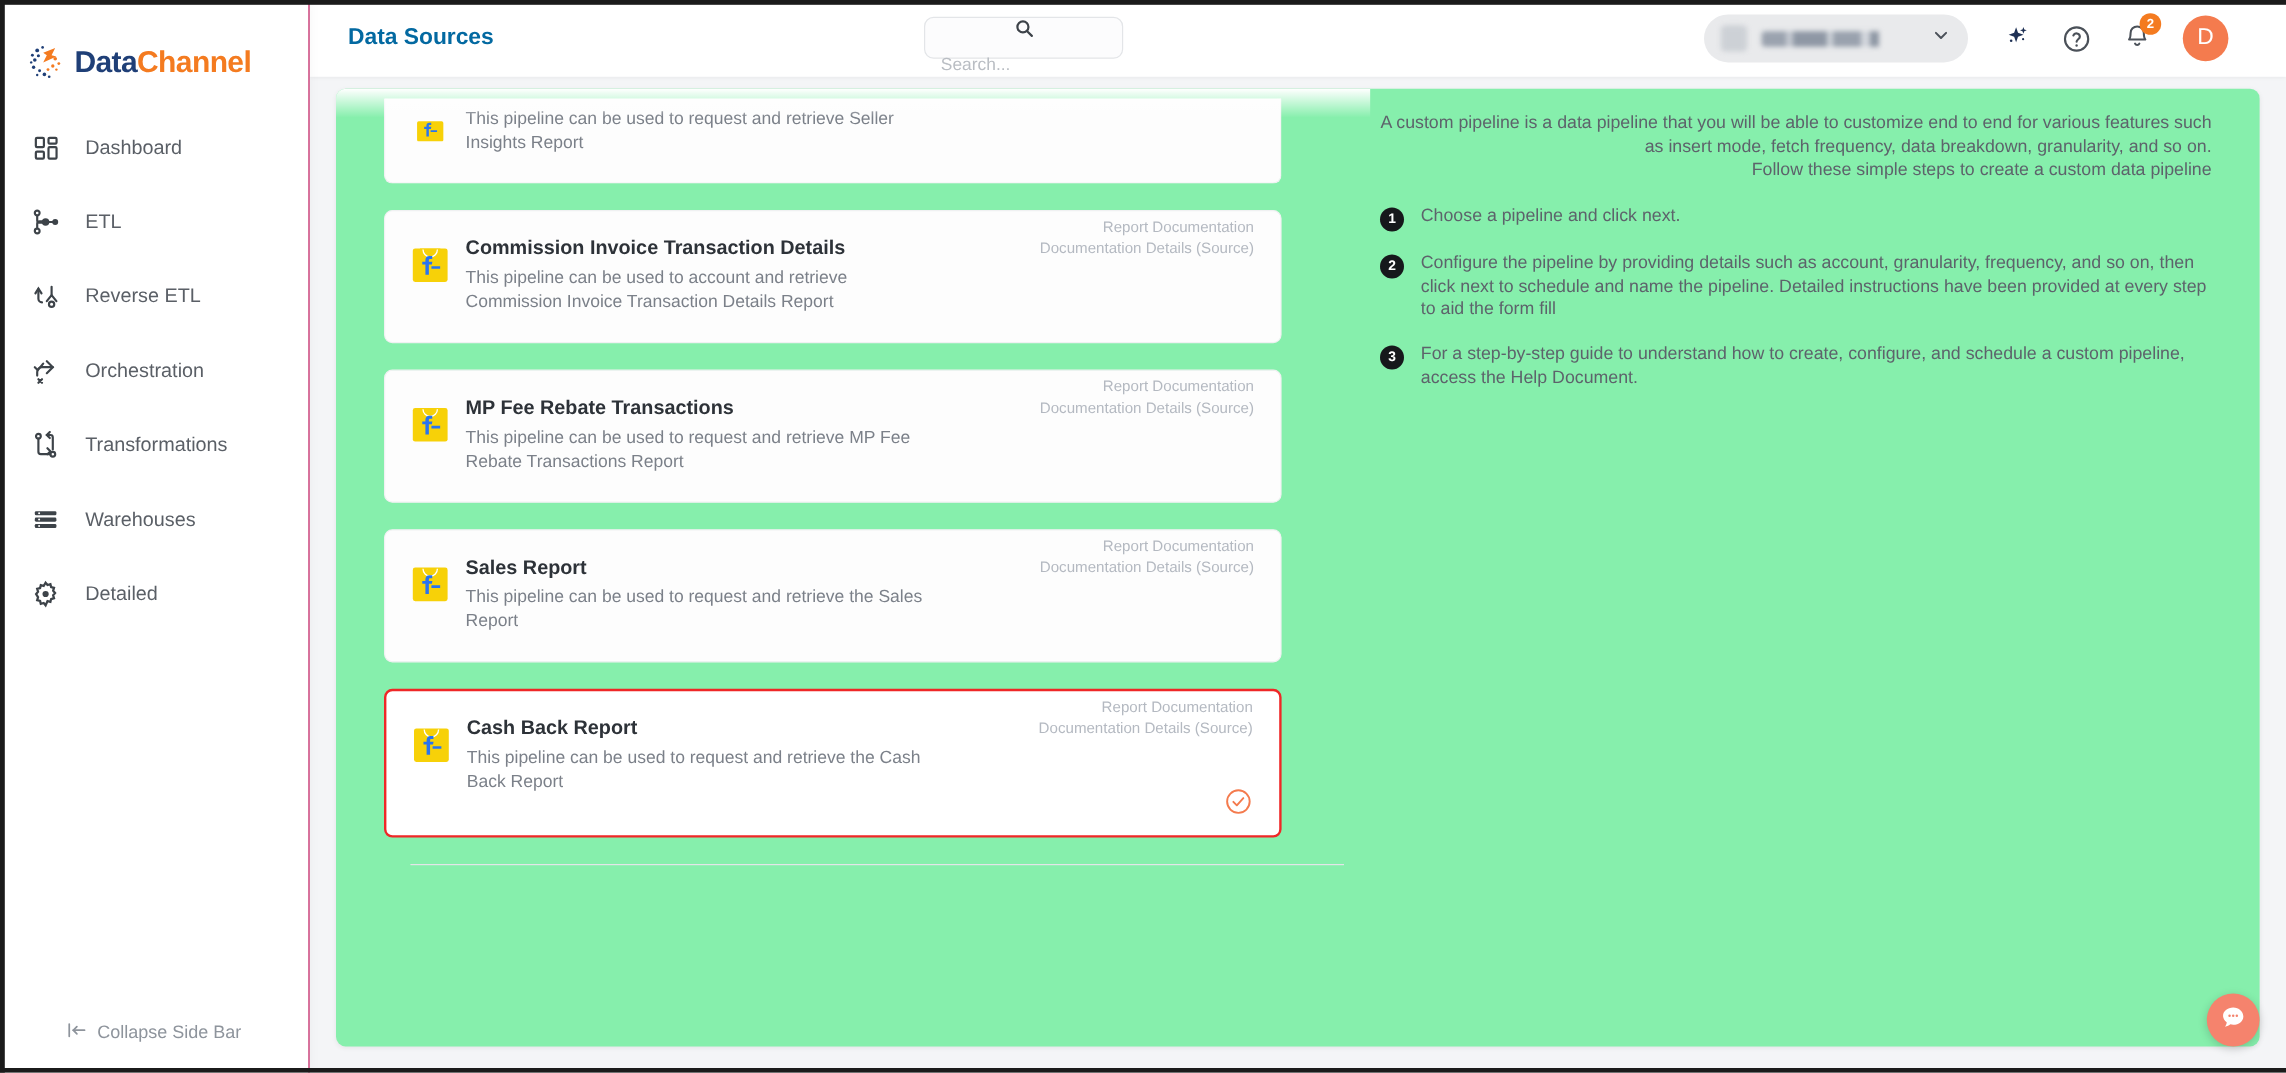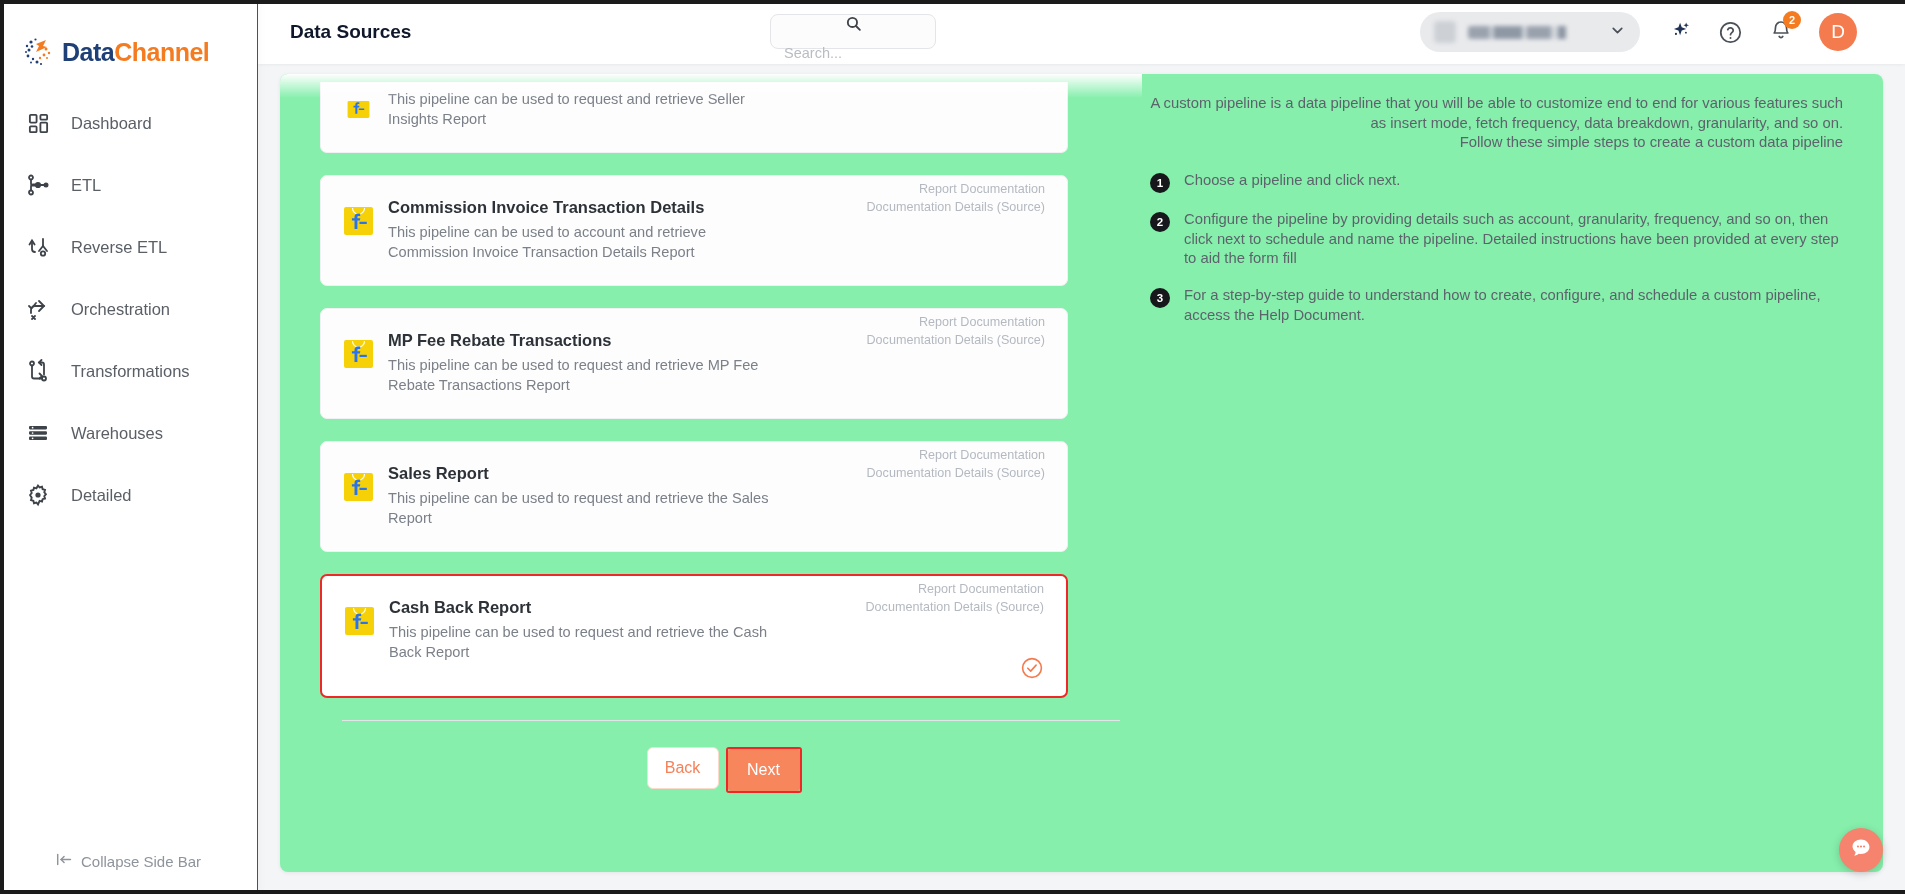--- a/index.html
+++ b/index.html
@@ -47,21 +47,21 @@
     gap:8px; color:#8e949c; font-size:15px; cursor:pointer; padding-bottom:6px;
   }
 
   
   .main { flex:1; height:894px; position:relative; display:flex; flex-direction:column; background:#f4f5f7;}
   .topbar {
     height: 64px; background:#fff; display:flex; align-items:center;
     padding: 0 48px 0 32px; position:relative; z-index:4;
     box-shadow: 0 1px 3px rgba(0,0,0,0.05);
   }
-  .page-title { font-size:19px; font-weight:bold; color:#0f172a; }
+  .page-title { font-size:19px; font-weight:bold; color:#0369a1; }
   .search-wrap {
     position:absolute; left: 512px; top: 14px;
     width: 166px; height: 35px; border:1px solid #e3e5e8; border-radius:8px;
     background:#fcfcfd; display:flex; align-items:center; gap:9px; padding: 0 13px; flex-direction: column;
   }
   .search-wrap input {
     border:none; outline:none; background:transparent;
     font-size:14.5px; color:#55595f; font-family:inherit; width:100%;
   }
   .search-wrap input::placeholder { color:#b9bdc3; }
@@ -468,26 +468,20 @@
               <span class="pipe-check">
                 <svg width="24" height="24" viewBox="0 0 24 24" fill="none" stroke="#f47b4e" stroke-width="1.6" stroke-linecap="round" stroke-linejoin="round">
                   <circle cx="12" cy="12" r="9.4"></circle>
                     <path d="M7.8 12.2l2.9 2.9 5.4-6"></path>
                 </svg>
               </span>
             </div>
 
             <div class="divider"></div>
 
-            <div class="btn-row">
-              <button class="btn btn-back">Back</button>
-              <span class="btn-next-wrap">
-                <button class="btn btn-next">Next</button>
-              </span>
-            </div>
 
           </div>
         </div>
 
         <div class="right-pane">
           <p class="rp-intro">A custom pipeline is a data pipeline that you will be able to customize end to end for various features such as insert mode, fetch frequency, data breakdown, granularity, and so on.</p>
           <p class="rp-intro">Follow these simple steps to create a custom data pipeline</p>
 
           <div class="rp-steps">
             <div class="rp-step">

